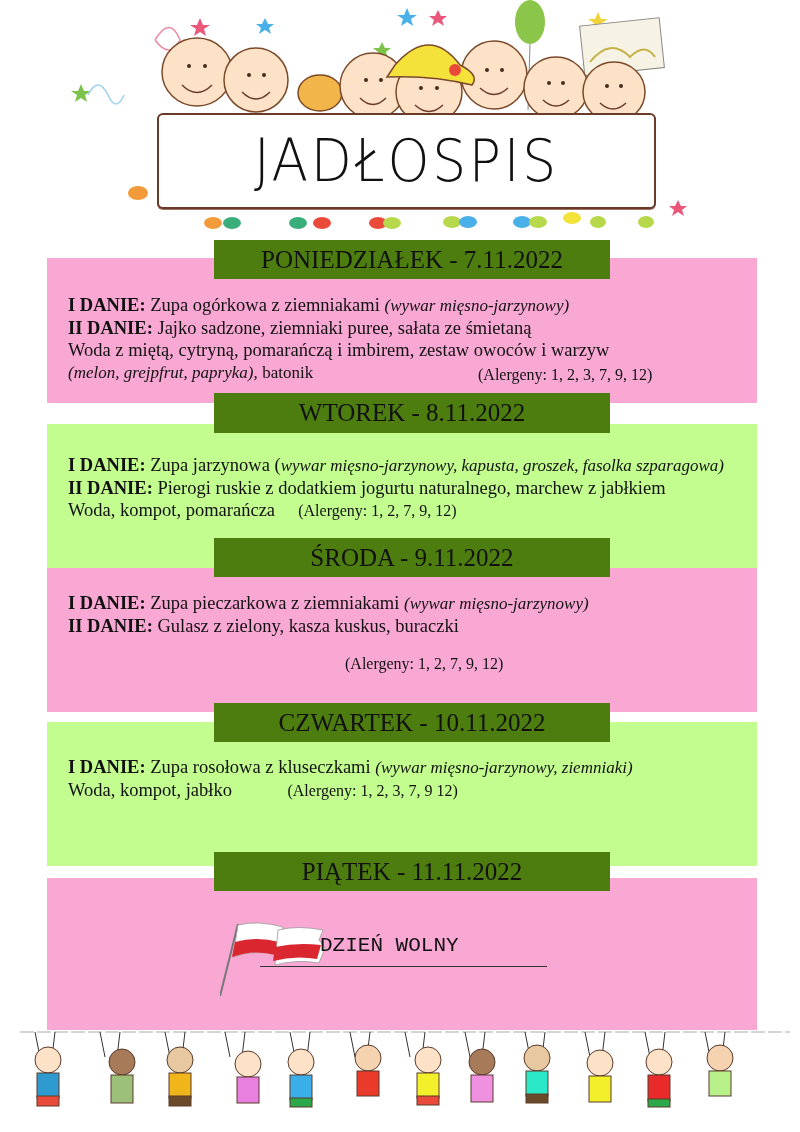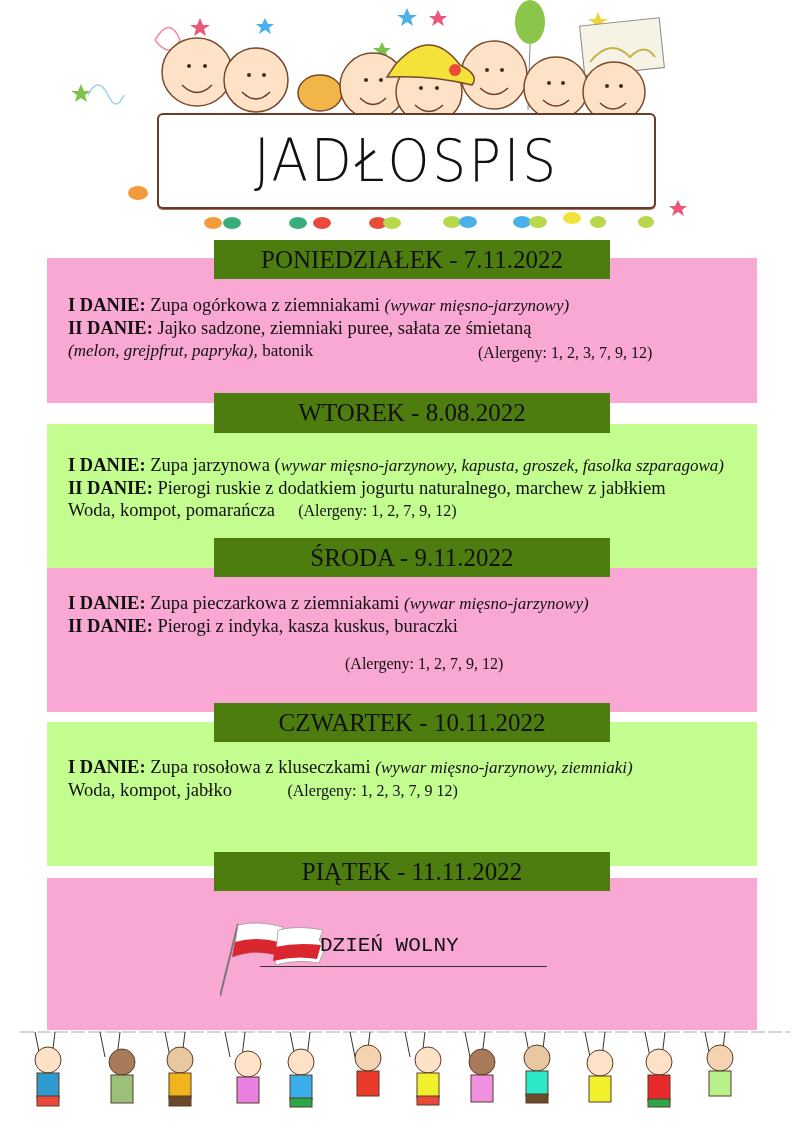--- a/index.html
+++ b/index.html
@@ -120,38 +120,39 @@
     </g>
   </svg>
 </div>
 <div id="sign" class="abs"></div>
 <div id="sign-title" class="abs">JADŁOSPIS</div>
 
 <div class="abs box mint" style="top:258px;height:145px;">
   <div class="content" style="top:36px;">
     <div class="line"><b>I DANIE:</b> <span>Zupa ogórkowa z ziemniakami</span> <i>(wywar mięsno-jarzynowy)</i></div>
     <div class="line"><b>II DANIE:</b> <span>Jajko sadzone, ziemniaki puree, sałata ze śmietaną</span></div>
+    <div class="line"><span>Woda z miętą, cytryną, pomarańczą i imbirem, zestaw owoców i warzyw</span></div>
     <div class="line" style="position:relative;"><i>(melon, grejpfrut, papryka),</i> <span style="font-size:17px;">batonik</span><span class="small" style="position:absolute;left:410px;top:3px;">(Alergeny: 1, 2, 3, 7, 9, 12)</span></div>
   </div>
 </div>
 <div class="abs dayhdr" style="top:240px;">PONIEDZIAŁEK - 7.11.2022</div>
 
 <div class="abs box lime" style="top:424px;height:145px;">
   <div class="content" style="top:30px;right:20px;">
     <div class="wrap"><b>I DANIE:</b> <span>Zupa jarzynowa (</span><i>wywar mięsno-jarzynowy, kapusta, groszek, fasolka szparagowa)</i></div>
     <div class="line"><b>II DANIE:</b> <span>Pierogi ruskie z dodatkiem jogurtu naturalnego, marchew z jabłkiem</span></div>
     <div class="line"><span>Woda, kompot, pomarańcza</span>&nbsp;&nbsp;&nbsp;&nbsp;&nbsp;<span class="small">(Alergeny: 1, 2, 7, 9, 12)</span></div>
   </div>
 </div>
-<div class="abs dayhdr" style="top:393px;height:40px;">WTOREK - 8.08.2022</div>
+<div class="abs dayhdr" style="top:393px;height:40px;">WTOREK - 8.11.2022</div>
 
 <div class="abs box mint" style="top:568px;height:144px;">
   <div class="content" style="top:24px;">
     <div class="line"><b>I DANIE:</b> <span>Zupa pieczarkowa z ziemniakami</span> <i>(wywar mięsno-jarzynowy)</i></div>
-    <div class="line"><b>II DANIE:</b> <span>Pierogi z indyka, kasza kuskus, buraczki</span></div>
+    <div class="line"><b>II DANIE:</b> <span>Gulasz z zielony, kasza kuskus, buraczki</span></div>
     <div class="line small" style="margin-top:16px;padding-left:277px;">(Alergeny: 1, 2, 7, 9, 12)</div>
   </div>
 </div>
 <div class="abs dayhdr" style="top:538px;">ŚRODA - 9.11.2022</div>
 
 <div class="abs box lime" style="top:722px;height:144px;">
   <div class="content" style="top:34px;right:-6px;">
     <div class="line"><b>I DANIE:</b> <span>Zupa rosołowa z kluseczkami</span> <i>(wywar mięsno-jarzynowy, ziemniaki)</i></div>
     <div class="line"><span>Woda, kompot, jabłko</span>&nbsp;&nbsp;&nbsp;&nbsp;&nbsp;&nbsp;&nbsp;&nbsp;&nbsp;&nbsp;&nbsp;&nbsp;<span class="small">(Alergeny: 1, 2, 3, 7, 9 12)</span></div>
   </div>

